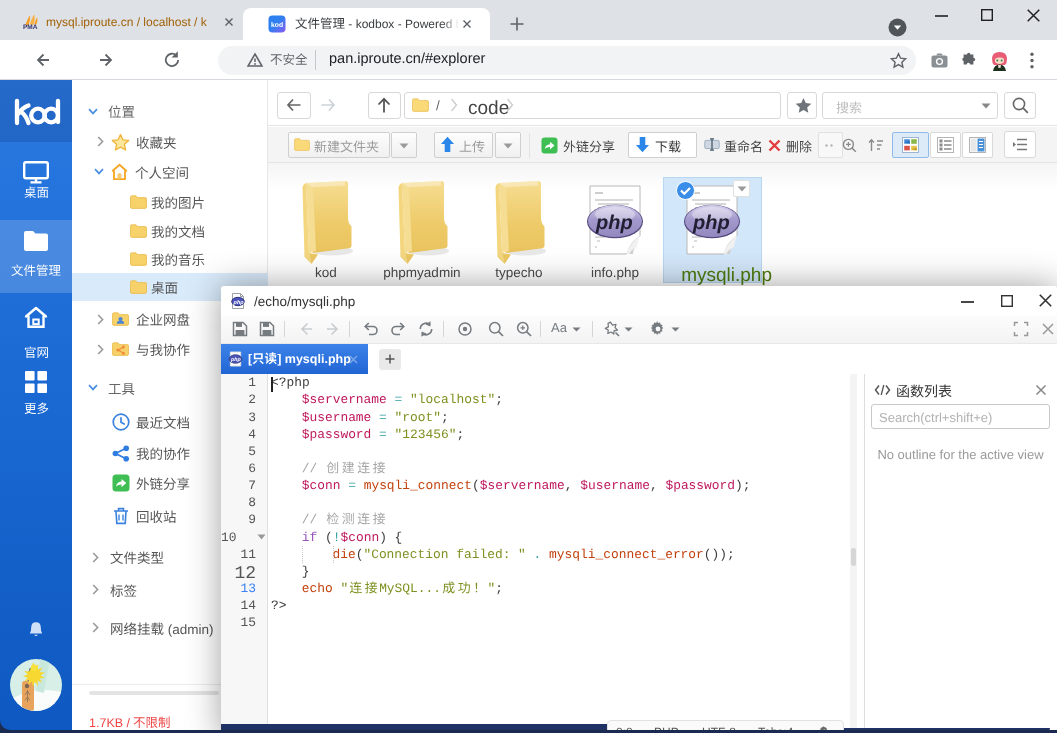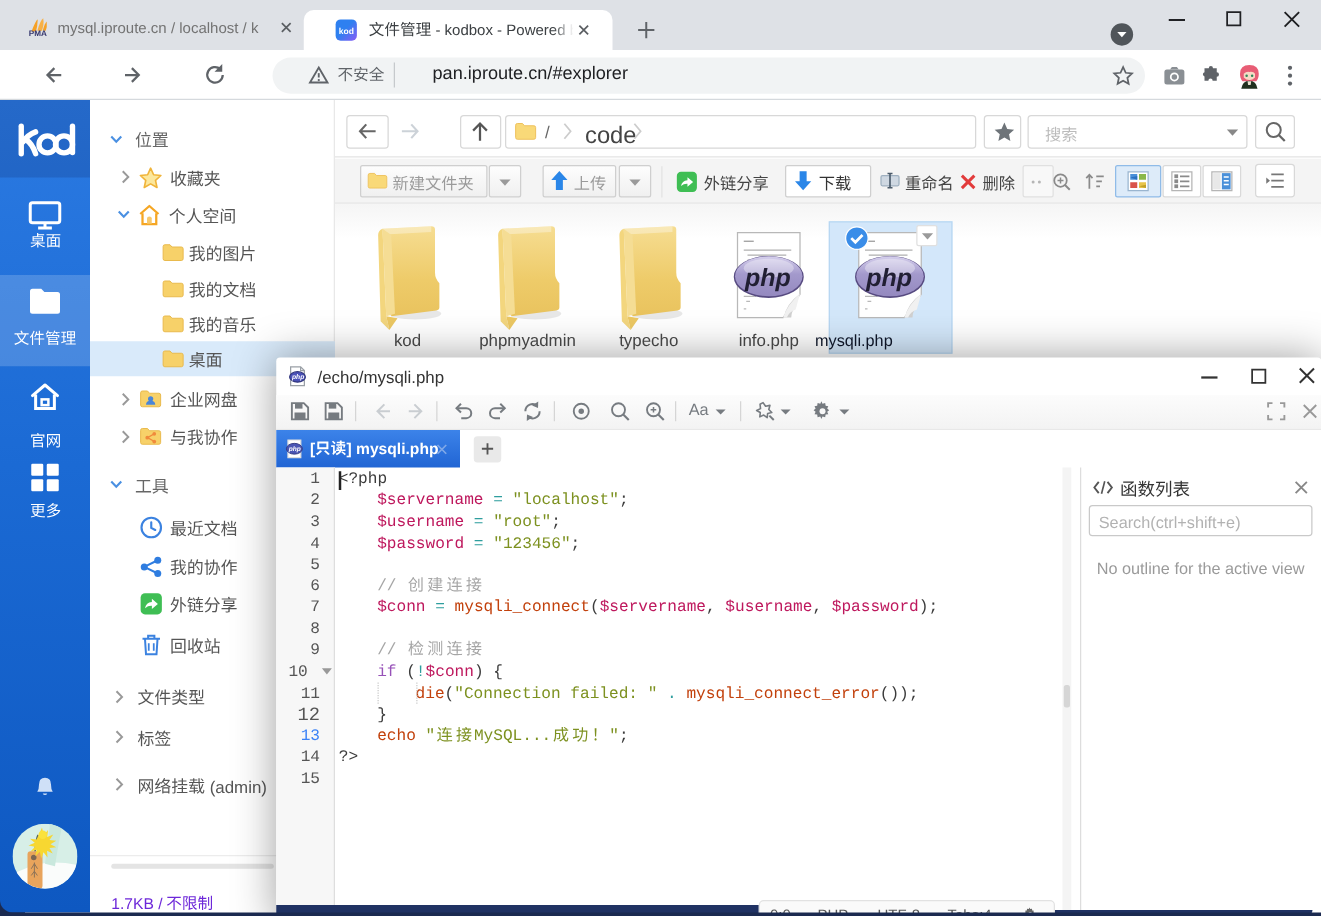--- a/index.html
+++ b/index.html
@@ -94,21 +94,21 @@
 <path id="g9650" d="M92 -799V78H159V-731H304C283 -664 254 -576 225 -505C297 -425 315 -356 315 -301C315 -270 309 -242 294 -231C285 -226 274 -223 263 -222C247 -221 227 -222 204 -223C216 -204 223 -175 223 -157C245 -156 271 -156 290 -159C311 -161 329 -167 342 -177C371 -198 382 -240 382 -294C382 -357 365 -429 293 -513C326 -593 363 -691 392 -773L343 -802L332 -799ZM811 -546V-422H516V-546ZM811 -609H516V-730H811ZM439 80C458 67 490 56 696 0C694 -16 692 -47 693 -68L516 -25V-356H612C662 -157 757 -3 914 73C925 52 948 23 965 8C885 -25 820 -81 771 -152C826 -185 892 -229 943 -271L894 -324C854 -287 791 -240 738 -206C713 -251 693 -302 678 -356H883V-796H442V-53C442 -11 421 9 406 18C417 33 433 63 439 80Z"></path>
 <path id="g9664" d="M474 -221C440 -149 389 -74 336 -22C353 -12 382 8 394 19C445 -36 502 -122 541 -202ZM764 -200C817 -136 879 -47 907 10L967 -25C938 -81 877 -166 820 -229ZM78 -800V77H145V-732H274C250 -665 219 -576 189 -505C266 -426 285 -358 285 -303C285 -271 279 -244 262 -233C254 -226 243 -224 229 -223C213 -222 191 -222 167 -225C178 -205 184 -177 185 -158C209 -157 236 -157 257 -159C278 -162 297 -168 311 -179C340 -199 352 -241 352 -296C351 -358 333 -430 256 -513C292 -592 331 -691 362 -774L314 -803L303 -800ZM371 -345V-276H634V-7C634 6 630 11 614 11C600 12 551 12 495 10C507 30 517 59 521 79C593 79 639 78 668 66C697 55 706 34 706 -7V-276H954V-345H706V-467H860V-533H465V-467H634V-345ZM661 -847C595 -727 470 -611 344 -546C362 -532 383 -509 394 -492C493 -549 590 -634 664 -730C749 -624 835 -557 924 -501C935 -522 957 -546 975 -561C882 -611 789 -678 702 -784L725 -822Z"></path>
 <path id="g9762" d="M389 -334H601V-221H389ZM389 -395V-506H601V-395ZM389 -160H601V-43H389ZM58 -774V-702H444C437 -661 426 -614 416 -576H104V80H176V27H820V80H896V-576H493L532 -702H945V-774ZM176 -43V-506H320V-43ZM820 -43H670V-506H820Z"></path>
 <path id="g97f3" d="M435 -833C450 -808 464 -777 474 -749H112V-681H897V-749H558C548 -780 530 -819 509 -848ZM248 -659C274 -616 297 -557 306 -514H55V-446H946V-514H693C718 -556 743 -611 766 -659L685 -679C668 -631 638 -561 613 -514H349L385 -523C376 -565 351 -628 319 -675ZM267 -130H740V-21H267ZM267 -190V-294H740V-190ZM193 -358V81H267V43H740V79H818V-358Z"></path>
 <path id="gff01" d="M217 -242H283L303 -630L305 -748H195L197 -630ZM250 5C285 5 314 -21 314 -61C314 -101 285 -128 250 -128C215 -128 186 -101 186 -61C186 -21 214 5 250 5Z"></path>
 <path id="g53eab" d="M575 -167C668 -91 786 18 839 87L952 16C892 -55 770 -157 679 -228ZM321 -224C266 -147 151 -50 46 8C75 28 121 66 146 92C252 26 369 -77 450 -175ZM271 -662H727V-409H271ZM148 -776V-295H857V-776Z"></path>
 <path id="g8bfbb" d="M678 -90C757 -38 855 40 900 93L976 17C927 -36 826 -109 749 -158ZM79 -760C135 -713 209 -647 242 -603L323 -691C287 -733 211 -795 155 -837ZM359 -610V-509H826C816 -470 805 -432 796 -404L889 -383C911 -437 935 -522 954 -598L878 -613L860 -610H707V-672H904V-771H707V-850H590V-771H393V-672H590V-610ZM32 -543V-428H154V-106C154 -52 127 -15 106 3C124 20 154 60 164 83C180 59 210 30 371 -110C362 -124 352 -146 343 -168H558C516 -104 443 -42 318 4C342 25 376 69 390 96C564 28 651 -70 692 -168H951V-271H722C728 -307 730 -342 730 -374V-483H615V-413C581 -440 522 -474 476 -496L428 -439C479 -413 543 -372 574 -342L615 -394V-377C615 -345 613 -309 603 -271H524L557 -310C525 -342 458 -384 405 -410L353 -353C393 -330 440 -299 475 -271H338V-180L326 -212L264 -159V-543Z"></path>
 </defs>
   </svg>
 <div class="ab" style="left:0;top:0;width:1057px;height:40px;background:#dee1e6"></div>
-<div class="ab" style="left:12px;top:10px;width:230px;height:24px;color:#737373;font-size:12px">
+<div class="ab" style="left:12px;top:10px;width:230px;height:24px;color:#a16207;font-size:12px">
 <svg class="ico" style="left:10px;top:2px" width="18" height="18" viewBox="0 0 18 18">
 <path d="M3.2 13.2 Q6.5 4.5 8.2 3.4 Q8.0 9 6.8 13.0 Z" fill="#f6a126"></path>
 <path d="M7.9 12.6 Q10.2 4.2 12.6 2.6 Q13.4 8 11.4 12.8 Z" fill="#f8b146"></path>
 <path d="M12.2 12.4 Q13.8 6.4 15.4 5.2 Q15.8 9.6 14.6 12.6 Z" fill="#f6a126"></path>
 <text x="1" y="17" font-size="6.5" font-weight="bold" fill="#34356c" font-family="Liberation Sans">PMA</text>
 </svg>
 <div class="ab" style="left:34px;top:5px;width:168px;white-space:nowrap;overflow:hidden;-webkit-mask-image:linear-gradient(90deg,#000 88%%,transparent)">mysql.iproute.cn / localhost / k</div>
 <svg class="ico" style="left:211px;top:6px" width="12" height="12" viewBox="0 0 12 12">
       <path d="M2.5 2.5 L9.5 9.5 M9.5 2.5 L2.5 9.5" stroke="#5a5e62" stroke-width="1.4"></path>
     </svg>
@@ -167,21 +167,21 @@
     <path d="M8 2 L15 14 H1 Z" fill="none" stroke="#5f6368" stroke-width="1.5"></path>
     <path d="M8 6.5 V10" stroke="#5f6368" stroke-width="1.5"></path>
     <circle cx="8" cy="12" r="0.9" fill="#5f6368"></circle>
   </svg>
 <div class="ab" style="left:270px;top:53px;color:#5f6368;font-size:12.5px"><svg class="zh" style="width:37.50px;height:12.5px;vertical-align:-1.5px;" viewBox="0 -879 3000 1000">
       <use href="#g4e0d"></use>
       <use href="#g5b89" x="1000"></use>
       <use href="#g5168" x="2000"></use>
     </svg></div>
 <div class="ab" style="left:315px;top:50px;width:1px;height:20px;background:#c6c9cc"></div>
-<div class="ab" style="left:346px;top:51px;color:#202124;font-size:14.5px">pan.iproute.cn/#explorer</div>
+<div class="ab" style="left:329px;top:51px;color:#202124;font-size:14.5px">pan.iproute.cn/#explorer</div>
 <svg class="ico" style="left:890px;top:52px" width="17" height="17" viewBox="0 0 17 17">
     <path d="M8.5 1.7 L10.6 6.2 L15.6 6.8 L11.9 10.2 L12.9 15.1 L8.5 12.6 L4.1 15.1 L5.1 10.2 L1.4 6.8 L6.4 6.2 Z" fill="none" stroke="#5f6368" stroke-width="1.4"></path>
   </svg>
 <svg class="ico" style="left:931px;top:53px" width="17" height="15" viewBox="0 0 17 15">
     <rect x="0.5" y="2.5" width="16" height="12" rx="2" fill="#8a8f94"></rect>
     <path d="M5 2.5 L6.5 0.5 H10.5 L12 2.5" fill="#8a8f94"></path>
     <circle cx="8.5" cy="8.5" r="3.6" fill="#fff"></circle>
     <circle cx="8.5" cy="8.5" r="2.2" fill="#8a8f94"></circle>
   </svg>
 <svg class="ico" style="left:961px;top:53px" width="16" height="16" viewBox="0 0 16 16">
@@ -447,21 +447,21 @@
     <path d="M1.2 1 L5.6 5.5 L1.2 10" stroke="#999" stroke-width="1.6" fill="none"></path>
   </svg>
 <div class="ab" style="left:110px;top:620.7px;color:#555"><svg class="zh" style="width:54.00px;height:13.5px;vertical-align:-1.6px;" viewBox="0 -879 4000 1000">
       <use href="#g7f51"></use>
       <use href="#g7edc" x="1000"></use>
       <use href="#g6302" x="2000"></use>
       <use href="#g8f7d" x="3000"></use>
     </svg><span style="font-size:13.5px;color:#555"> (admin)</span></div>
 <div class="ab" style="left:72px;top:684px;width:196px;height:1px;background:#ececec"></div>
 <div class="ab" style="left:89px;top:691px;width:130px;height:4px;border-radius:2px;background:#e4e4e4"></div>
-<div class="ab" style="left:89px;top:716px;color:#6d28d9;font-size:12.5px">1.7KB / <svg class="zh" style="width:37.50px;height:12.5px;vertical-align:-1.5px;" viewBox="0 -879 3000 1000">
+<div class="ab" style="left:89px;top:716px;color:#ef4444;font-size:12.5px">1.7KB / <svg class="zh" style="width:37.50px;height:12.5px;vertical-align:-1.5px;" viewBox="0 -879 3000 1000">
       <use href="#g4e0d"></use>
       <use href="#g9650" x="1000"></use>
       <use href="#g5236" x="2000"></use>
     </svg></div>
 <div class="ab" style="left:268px;top:80px;width:789px;height:46px;background:#fff;border-bottom:1px solid #e4e4e4"></div>
 <div class="ab" style="left:268px;top:127px;width:789px;height:36px;background:#f4f4f4;border-bottom:1px solid #e4e4e4"></div>
 <div class="ab" style="left:277px;top:92px;width:34px;height:27px;border:1px solid #d8d8d8;border-radius:3px;background:#fff;"></div>
 <svg class="ico" style="left:286px;top:98px" width="16" height="14" viewBox="0 0 16 14">
     <path d="M7 1.5 L2 7 L7 12.5 M2 7 H14.5" stroke="#666" stroke-width="1.7" fill="none"></path>
   </svg>
@@ -709,21 +709,21 @@
     <path d="M0.5 0.5 L5 5.5 L9.5 0.5" fill="#9a9a9a"></path>
   </svg>
 <svg class="ico" style="left:676px;top:181px" width="19" height="19" viewBox="0 0 19 19">
     <circle cx="9.5" cy="9.5" r="9" fill="#3a8de8" stroke="#fff" stroke-width="1"></circle>
     <path d="M5 9.5 L8.3 12.8 L14 7" stroke="#fff" stroke-width="2.2" fill="none"></path>
   </svg>
 <div class="ab" style="left:266px;top:265px;width:120px;text-align:center;color:#4a4a4a;font-size:13.5px">kod</div>
 <div class="ab" style="left:362px;top:265px;width:120px;text-align:center;color:#4a4a4a;font-size:13.5px">phpmyadmin</div>
 <div class="ab" style="left:459px;top:265px;width:120px;text-align:center;color:#4a4a4a;font-size:13.5px">typecho</div>
 <div class="ab" style="left:555px;top:265px;width:120px;text-align:center;color:#4a4a4a;font-size:13.5px">info.php</div>
-<div class="ab" style="left:652px;top:265px;width:120px;text-align:left;color:#0f172a;font-size:13px">mysqli.php</div>
+<div class="ab" style="left:652px;top:265px;width:120px;text-align:right;color:#4d7c0f;font-size:19px">mysqli.php</div>
 <div class="ab" style="left:221px;top:286px;width:836px;height:454px;background:#fff;box-shadow:0 0 34px rgba(0,0,0,0.38);border-radius:3px 3px 0 0"></div>
 <svg class="ico" style="left:230px;top:293px" width="16" height="16" viewBox="0 0 16 16">
 <path d="M2.5 0.5 H10.5 L13.5 3.5 V15.5 H2.5 Z" fill="#fff" stroke="#9aa0a6" stroke-width="1"></path>
 <path d="M10.5 0.5 V3.5 H13.5" fill="none" stroke="#9aa0a6" stroke-width="1"></path>
 <ellipse cx="8" cy="8.5" rx="6.3" ry="4.2" fill="#4a51b8" stroke="#32377e" stroke-width="1"></ellipse>
 <text x="3.6" y="10.6" font-family="Liberation Sans" font-weight="bold" font-style="italic" font-size="5.4" fill="#fff">php</text>
 </svg>
 <div class="ab" style="left:254px;top:294px;color:#333;font-size:13.5px">/echo/mysqli.php</div>
 <svg class="ico" style="left:961px;top:301px" width="13" height="2" viewBox="0 0 13 2">
     <path d="M0 1 H13" stroke="#333" stroke-width="1.8"></path>
@@ -828,23 +828,23 @@
 <div class="ab" style="left:221px;top:374px;width:47px;height:356px;background:#f7f7f7;border-right:1px solid #dedede"></div>
 <div class="ab" style="left:221px;top:375.2px;width:35px;text-align:right;color:#555;font-family:Liberation Mono,monospace;font-size:12.9px;text-rendering:geometricPrecision">1</div>
 <div class="ab" style="left:221px;top:392.3px;width:35px;text-align:right;color:#555;font-family:Liberation Mono,monospace;font-size:12.9px;text-rendering:geometricPrecision">2</div>
 <div class="ab" style="left:221px;top:409.5px;width:35px;text-align:right;color:#555;font-family:Liberation Mono,monospace;font-size:12.9px;text-rendering:geometricPrecision">3</div>
 <div class="ab" style="left:221px;top:426.6px;width:35px;text-align:right;color:#555;font-family:Liberation Mono,monospace;font-size:12.9px;text-rendering:geometricPrecision">4</div>
 <div class="ab" style="left:221px;top:443.8px;width:35px;text-align:right;color:#555;font-family:Liberation Mono,monospace;font-size:12.9px;text-rendering:geometricPrecision">5</div>
 <div class="ab" style="left:221px;top:460.9px;width:35px;text-align:right;color:#555;font-family:Liberation Mono,monospace;font-size:12.9px;text-rendering:geometricPrecision">6</div>
 <div class="ab" style="left:221px;top:478.0px;width:35px;text-align:right;color:#555;font-family:Liberation Mono,monospace;font-size:12.9px;text-rendering:geometricPrecision">7</div>
 <div class="ab" style="left:221px;top:495.2px;width:35px;text-align:right;color:#555;font-family:Liberation Mono,monospace;font-size:12.9px;text-rendering:geometricPrecision">8</div>
 <div class="ab" style="left:221px;top:512.3px;width:35px;text-align:right;color:#555;font-family:Liberation Mono,monospace;font-size:12.9px;text-rendering:geometricPrecision">9</div>
-<div class="ab" style="left:221px;top:529.5px;width:35px;text-align:center;color:#555;font-family:Liberation Mono,monospace;font-size:12.9px;text-rendering:geometricPrecision">10</div>
+<div class="ab" style="left:221px;top:529.5px;width:35px;text-align:left;color:#555;font-family:Liberation Mono,monospace;font-size:12.9px;text-rendering:geometricPrecision">10</div>
 <div class="ab" style="left:221px;top:546.6px;width:35px;text-align:right;color:#555;font-family:Liberation Mono,monospace;font-size:12.9px;text-rendering:geometricPrecision">11</div>
-<div class="ab" style="left:221px;top:563.7px;width:35px;text-align:right;color:#555;font-family:Liberation Mono,monospace;font-size:15px;text-rendering:geometricPrecision">12</div>
+<div class="ab" style="left:221px;top:563.7px;width:35px;text-align:right;color:#555;font-family:Liberation Mono,monospace;font-size:18px;text-rendering:geometricPrecision">12</div>
 <div class="ab" style="left:221px;top:580.9px;width:35px;text-align:right;color:#3b82f6;font-family:Liberation Mono,monospace;font-size:12.9px;text-rendering:geometricPrecision">13</div>
 <div class="ab" style="left:221px;top:598.0px;width:35px;text-align:right;color:#555;font-family:Liberation Mono,monospace;font-size:12.9px;text-rendering:geometricPrecision">14</div>
 <div class="ab" style="left:221px;top:615.2px;width:35px;text-align:right;color:#555;font-family:Liberation Mono,monospace;font-size:12.9px;text-rendering:geometricPrecision">15</div>
 <svg class="ico" style="left:257px;top:534px" width="9" height="6" viewBox="0 0 9 6">
     <path d="M0.5 0.5 L4.5 5.5 L8.5 0.5" fill="#999"></path>
   </svg>
 <div class="ab code" style="left:271px;top:375.2px;font-family:Liberation Mono,monospace;font-size:12.9px;text-rendering:geometricPrecision;white-space:pre"><span class="pl">&lt;?php</span></div>
 <div class="ab code" style="left:271px;top:392.3px;font-family:Liberation Mono,monospace;font-size:12.9px;text-rendering:geometricPrecision;white-space:pre"><span style="display:inline-block;width:30.72px"></span><span class="v">$servername</span><span class="pl"> </span><span class="op">=</span><span class="pl"> </span><span class="st">"localhost"</span><span class="pl">;</span></div>
 <div class="ab code" style="left:271px;top:409.5px;font-family:Liberation Mono,monospace;font-size:12.9px;text-rendering:geometricPrecision;white-space:pre"><span style="display:inline-block;width:30.72px"></span><span class="v">$username</span><span class="pl"> </span><span class="op">=</span><span class="pl"> </span><span class="st">"root"</span><span class="pl">;</span></div>
 <div class="ab code" style="left:271px;top:426.6px;font-family:Liberation Mono,monospace;font-size:12.9px;text-rendering:geometricPrecision;white-space:pre"><span style="display:inline-block;width:30.72px"></span><span class="v">$password</span><span class="pl"> </span><span class="op">=</span><span class="pl"> </span><span class="st">"123456"</span><span class="pl">;</span></div>

